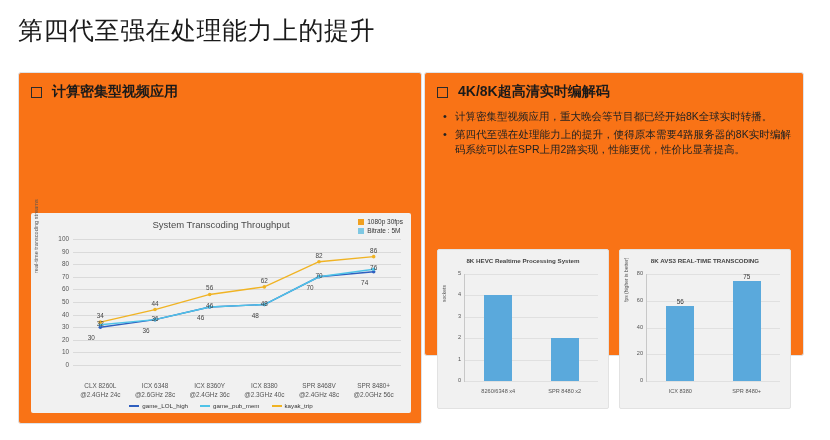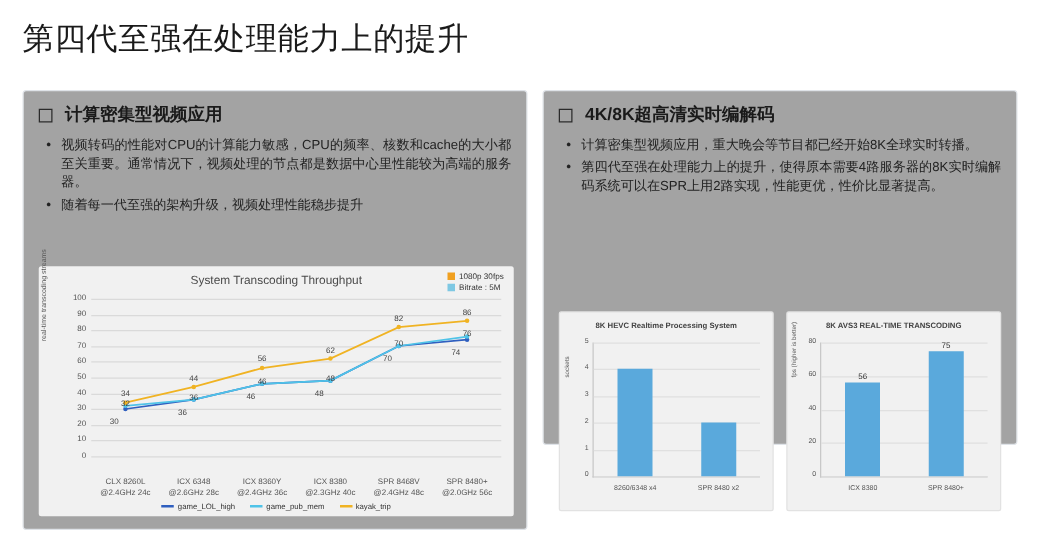--- a/index.html
+++ b/index.html
@@ -24,33 +24,33 @@
     position: absolute;
     left: 18px;
     top: 14px;
     font-size: 25px;
     font-weight: 400;
     color: #1a1a1a;
     letter-spacing: 0.5px;
   }
   .panel {
     position: absolute;
-    background: #a3a3a3;
+    background: #f97316;
     border: 1px solid #dfe3e8;
     border-radius: 3px;
     box-sizing: border-box;
   }
   .panel-left {
     left: 18px;
     top: 72px;
     width: 404px;
     height: 352px;
   }
   .panel-right {
-    left: 434px;
+    left: 424px;
     top: 72px;
     width: 380px;
     height: 284px;
   }
   .panel-head {
     display: flex;
     align-items: center;
     padding: 10px 12px 2px 12px;
   }
   .bullet-square {
@@ -276,24 +276,20 @@
 
 <div class="slide">
 
   <div class="slide-title">第四代至强在处理能力上的提升</div>
 
   <div class="panel panel-left">
     <div class="panel-head">
       <span class="bullet-square"></span>
       <span class="panel-head-text">计算密集型视频应用</span>
     </div>
-    <ul class="bullets">
-      <li>视频转码的性能对CPU的计算能力敏感，CPU的频率、核数和cache的大小都至关重要。通常情况下，视频处理的节点都是数据中心里性能较为高端的服务器。</li>
-      <li>随着每一代至强的架构升级，视频处理性能稳步提升</li>
-    </ul>
 
     <div class="chart-left">
       <div class="chart-left-title">System Transcoding Throughput</div>
       <div class="legend-tr">
         <div><span class="sw"></span><span>1080p 30fps</span></div>
         <div><span class="sw sw2"></span><span>Bitrate : 5M</span></div>
       </div>
       <div class="ylabel">real-time transcoding streams</div>
 
       <div class="plot" id="left-plot">

